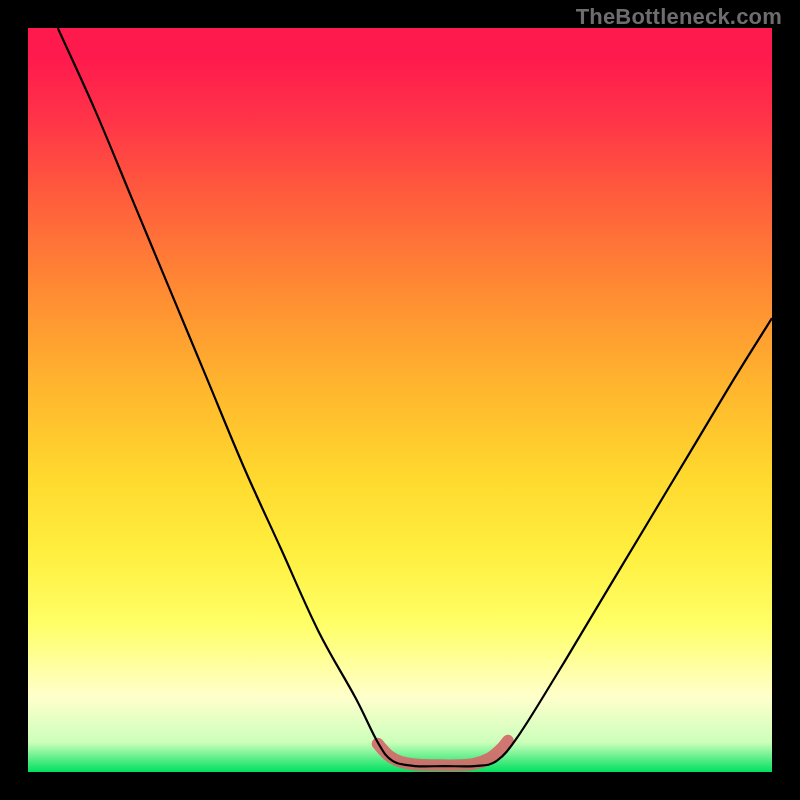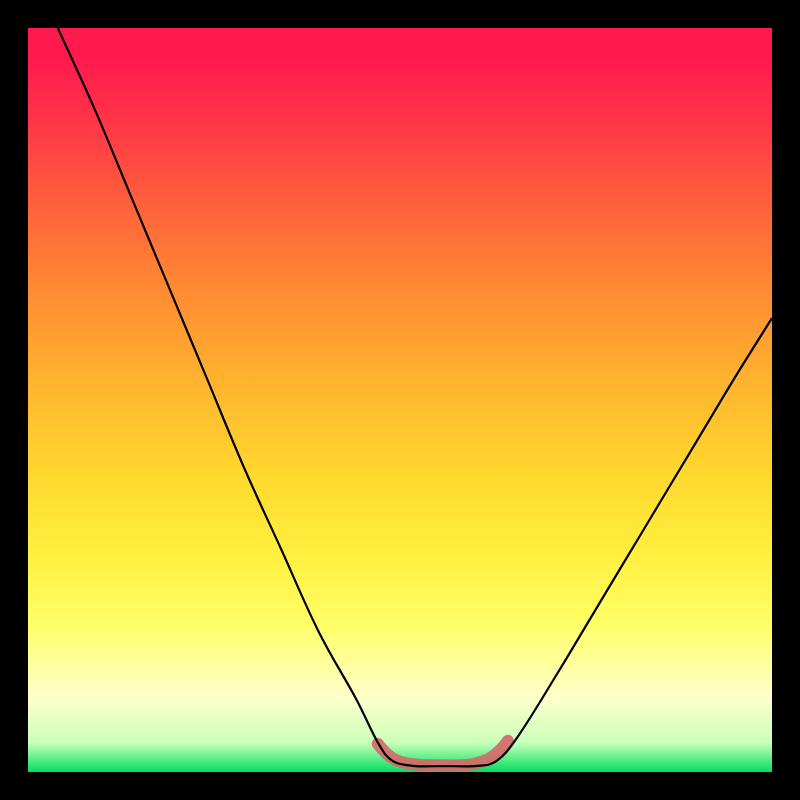--- a/index.html
+++ b/index.html
@@ -55,13 +55,14 @@
 <body>
 
 <div class="chart-container">
   <div class="plot-area">
     <div class="gradient-bg"></div>
     <svg class="curve-svg" viewBox="0 0 744 744" preserveAspectRatio="none">
       <path id="valley-path" fill="none" stroke="#d36a6a" stroke-width="12" stroke-linecap="round" stroke-linejoin="round" opacity="0.92" d="M 349.68 715.728 C 351.6888 717.87072, 356.82239999999996 724.41792, 360.84 727.632 C 364.8576 730.8460799999999, 367.3128 731.97696, 372 733.584 C 376.6872 735.1910399999999, 380.18399999999997 735.8903999999999, 386.88 736.56 C 393.576 737.2296, 401.16480000000007 737.17008, 409.20000000000005 737.304 C 417.2352 737.43792, 424.824 737.57184, 431.52 737.304 C 438.21599999999995 737.03616, 441.04319999999996 737.02128, 446.4 735.816 C 451.7568 734.61072, 456.59279999999995 733.15248, 461.28 730.608 C 465.9672 728.0635199999999, 469.092 724.8940799999999, 472.44 721.68 C 475.788 718.46592, 478.5408 714.3590399999999, 479.88 712.752"></path>
       <path id="curve-path" fill="none" stroke="#000" stroke-width="2.2" stroke-linejoin="round" d="M 29.76 0 C 36.456 14.731200000000005, 53.56799999999999 51.03840000000003, 66.96 81.84000000000003 C 80.35199999999999 112.64160000000004, 90.768 138.97920000000002, 104.16000000000001 171.12 C 117.55200000000002 203.2608, 127.96800000000002 228.25919999999996, 141.36 260.4 C 154.752 292.5408, 165.168 317.5392, 178.56 349.68 C 191.952 381.8208, 202.368 408.15840000000003, 215.76 438.96000000000004 C 229.152 469.76160000000004, 239.568 491.33759999999995, 252.96 520.8 C 266.35200000000003 550.2624, 276.76800000000003 575.856, 290.16 602.64 C 303.552 629.424, 316.6464 649.5120000000001, 327.36 669.6 C 338.0736 689.688, 342.98400000000004 702.8568, 349.68 714.24 C 356.376 725.6232, 357.86400000000003 728.55456, 364.56 732.84 C 371.256 737.12544, 377.5056 737.11056, 386.88 738.048 C 396.2544 738.98544, 405.92640000000006 738.048, 416.64000000000004 738.048 C 427.35360000000003 738.048, 437.0256 738.98544, 446.4 738.048 C 455.77439999999996 737.11056, 460.6848 738.46464, 468.72 732.84 C 476.75520000000006 727.21536, 480.32640000000004 722.2008, 491.04 706.8 C 501.7536 691.3992, 513.5088000000001 671.3856, 528.24 647.28 C 542.9712 623.1744, 556.8096 599.664, 572.88 572.88 C 588.9504 546.096, 601.4496 525.264, 617.52 498.48 C 633.5903999999999 471.696, 646.0896 450.864, 662.16 424.08 C 678.2303999999999 397.296, 692.0687999999999 373.7856, 706.8 349.68 C 721.5312 325.5744, 737.304 300.8736, 744 290.16"></path>
     </svg>
   </div>
+  <div class="watermark">TheBottleneck.com</div>
 </div>
 
 </body></html>

